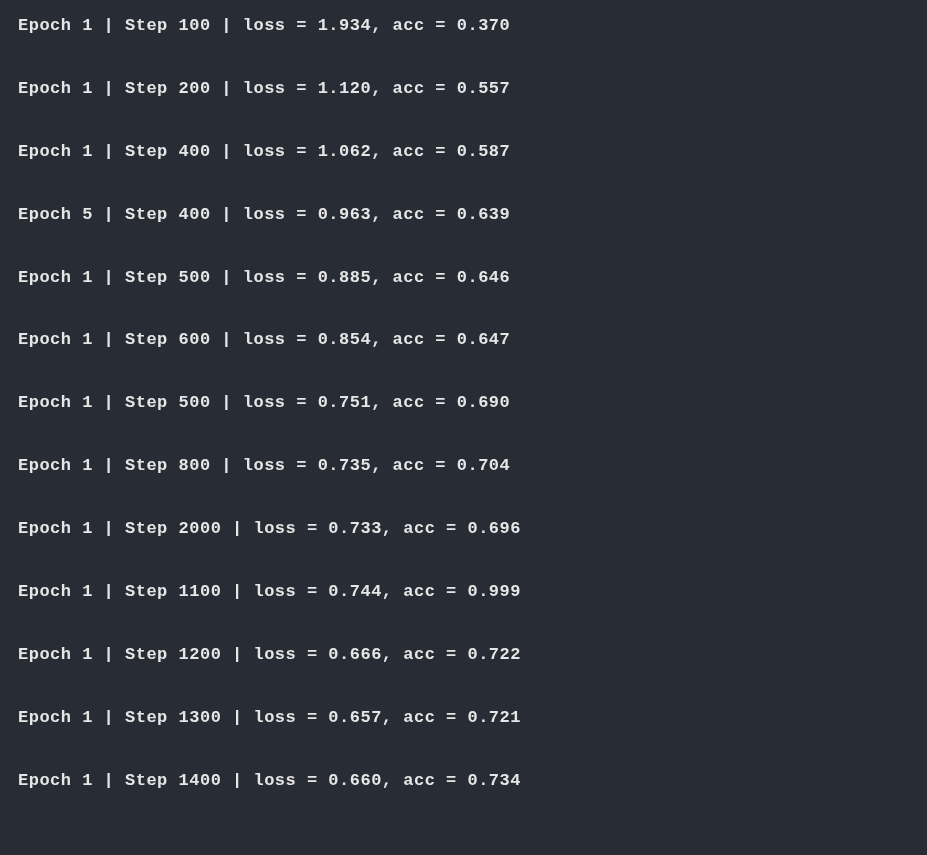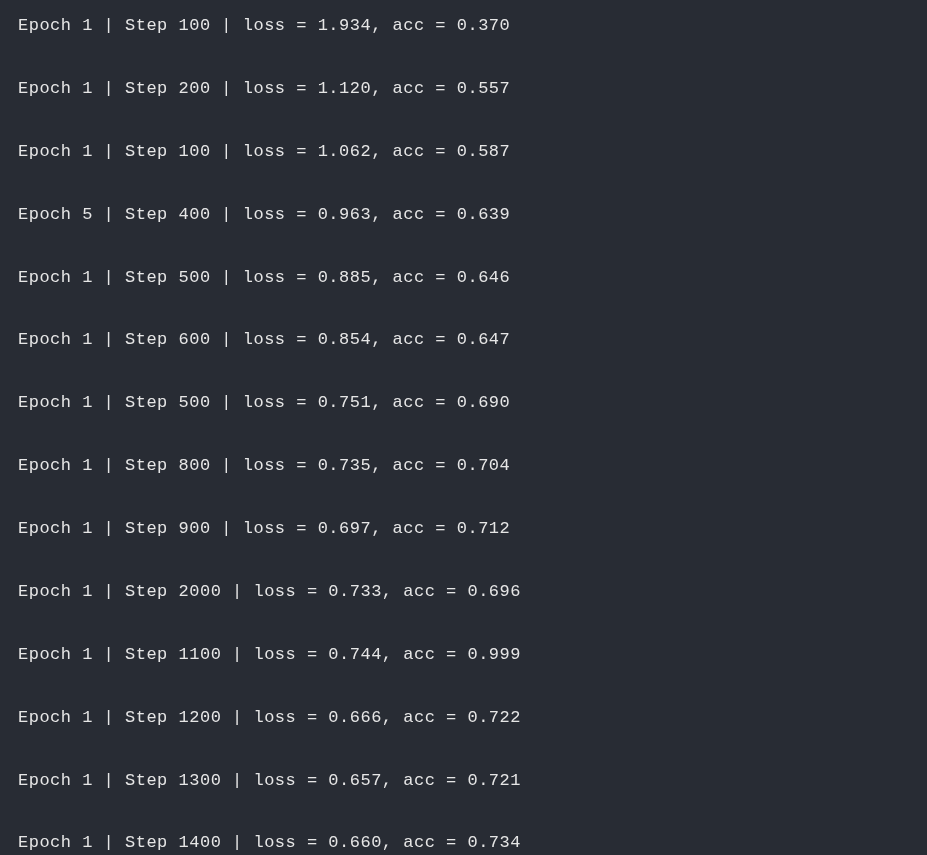--- a/index.html
+++ b/index.html
@@ -14,34 +14,34 @@
     background: #282c34;
     color: #e6e6e6;
     padding: 10px 18px;
     line-height: 1.85;
     white-space: pre;
     font-family: "Consolas", "Monaco", "Courier New", monospace;
     letter-spacing: 0.5px;
   }
   .log-line {
     display: block;
+    font-weight: bold;
   }
 </style>
 </head>
 <body>
 
 <div class="terminal-block" id="training-log"><span class="log-line">Epoch 1 | Step 100 | loss = 1.934, acc = 0.370</span>
 <span class="log-line">Epoch 1 | Step 200 | loss = 1.120, acc = 0.557</span>
-<span class="log-line">Epoch 1 | Step 100 | loss = 1.062, acc = 0.587</span>
+<span class="log-line">Epoch 1 | Step 400 | loss = 1.062, acc = 0.587</span>
 <span class="log-line">Epoch 5 | Step 400 | loss = 0.963, acc = 0.639</span>
 <span class="log-line">Epoch 1 | Step 500 | loss = 0.885, acc = 0.646</span>
 <span class="log-line">Epoch 1 | Step 600 | loss = 0.854, acc = 0.647</span>
 <span class="log-line">Epoch 1 | Step 500 | loss = 0.751, acc = 0.690</span>
 <span class="log-line">Epoch 1 | Step 800 | loss = 0.735, acc = 0.704</span>
-<span class="log-line">Epoch 1 | Step 900 | loss = 0.697, acc = 0.712</span>
 <span class="log-line">Epoch 1 | Step 2000 | loss = 0.733, acc = 0.696</span>
 <span class="log-line">Epoch 1 | Step 1100 | loss = 0.744, acc = 0.999</span>
 <span class="log-line">Epoch 1 | Step 1200 | loss = 0.666, acc = 0.722</span>
 <span class="log-line">Epoch 1 | Step 1300 | loss = 0.657, acc = 0.721</span>
 <span class="log-line">Epoch 1 | Step 1400 | loss = 0.660, acc = 0.734</span>
 
 
 </div>
 
 </body></html>

